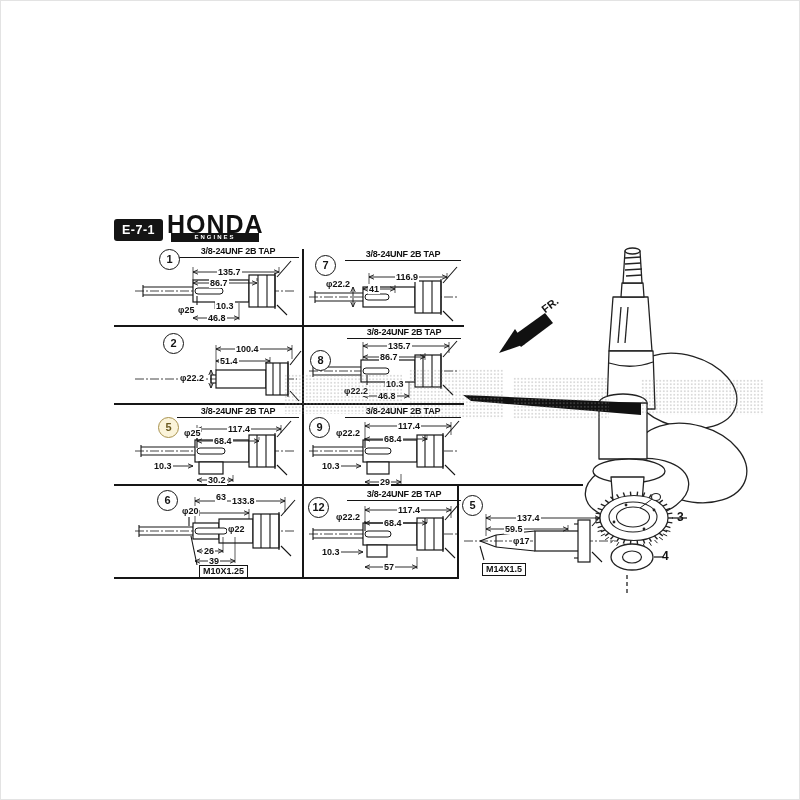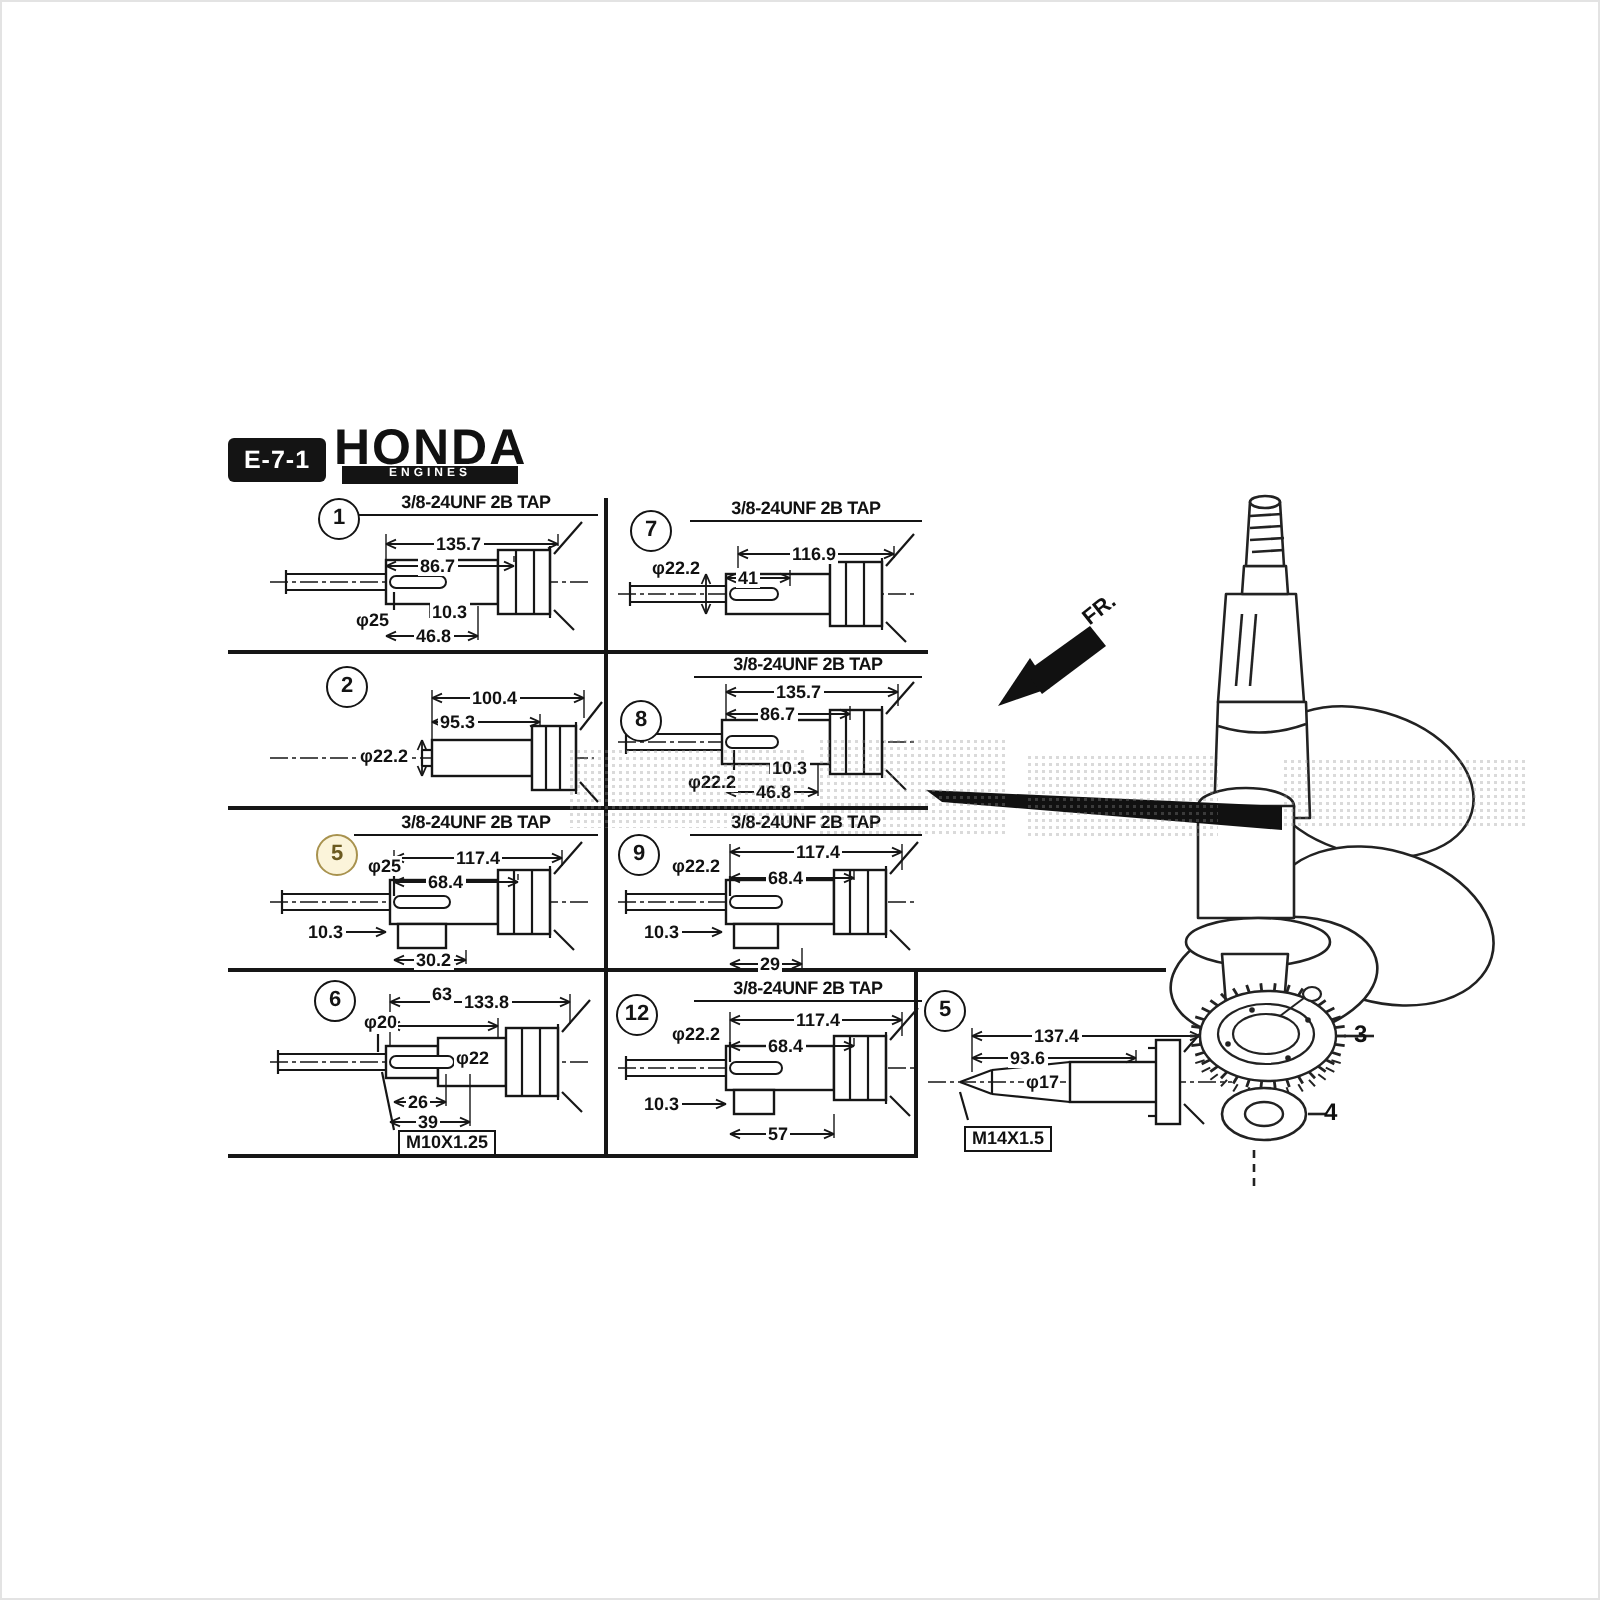--- a/index.html
+++ b/index.html
@@ -169,21 +169,21 @@
         <line x1="139" y1="34" x2="134" y2="36.2" stroke="#161616" stroke-width="0.9"></line>
         <line x1="139" y1="30" x2="139" y2="36" stroke="#161616" stroke-width="0.7"></line>
         <line x1="80" y1="43" x2="80" y2="61" stroke="#161616" stroke-width="0.9"></line>
         <line x1="80" y1="43" x2="77.8" y2="48" stroke="#161616" stroke-width="0.9"></line>
         <line x1="80" y1="43" x2="82.2" y2="48" stroke="#161616" stroke-width="0.9"></line>
         <line x1="80" y1="61" x2="77.8" y2="56" stroke="#161616" stroke-width="0.9"></line>
         <line x1="80" y1="61" x2="82.2" y2="56" stroke="#161616" stroke-width="0.9"></line>
       </svg>
     <div class="badge" style="left:32px;top:6px">2</div>
     <span class="dim" style="left:104px;top:17px">100.4</span>
-    <span class="dim" style="left:88px;top:29px">95.3</span>
+    <span class="dim" style="left:88px;top:29px">51.4</span>
     <span class="dim" style="left:48px;top:46px">φ22.2</span>
   </div>
 
   <div class="cell" style="left:304px;top:326px;width:160px;height:76px">
     <svg width="160" height="76" viewBox="0 0 160 76">
         <line x1="4" y1="44" x2="152" y2="44" stroke="#161616" stroke-width="0.8" stroke-dasharray="9 2 2 2"></line>
         <line x1="8" y1="40" x2="56" y2="40" stroke="#161616" stroke-width="1.1"></line>
         <line x1="8" y1="48" x2="56" y2="48" stroke="#161616" stroke-width="1.1"></line>
         <line x1="8" y1="38" x2="8" y2="50" stroke="#161616" stroke-width="1.1"></line>
         <rect x="56" y="33" width="54" height="22" fill="#fff" stroke="#161616" stroke-width="1.2"></rect>
@@ -458,21 +458,21 @@
         <line x1="26" y1="43" x2="108" y2="43" stroke="#161616" stroke-width="0.9"></line>
         <line x1="26" y1="43" x2="31" y2="40.8" stroke="#161616" stroke-width="0.9"></line>
         <line x1="26" y1="43" x2="31" y2="45.2" stroke="#161616" stroke-width="0.9"></line>
         <line x1="108" y1="43" x2="103" y2="40.8" stroke="#161616" stroke-width="0.9"></line>
         <line x1="108" y1="43" x2="103" y2="45.2" stroke="#161616" stroke-width="0.9"></line>
         <line x1="108" y1="39" x2="108" y2="45" stroke="#161616" stroke-width="0.7"></line>
         <line x1="24" y1="74" x2="20" y2="60" stroke="#161616" stroke-width="1.1"></line>
       </svg>
     <div class="badge" style="left:2px;top:9px">5</div>
     <span class="dim" style="left:56px;top:27px">137.4</span>
-    <span class="dim" style="left:44px;top:38px">93.6</span>
+    <span class="dim" style="left:44px;top:38px">59.5</span>
     <span class="dim" style="left:52px;top:50px">φ17</span>
     <span class="dim boxed" style="left:22px;top:77px">M14X1.5</span>
   </div>
 
   <div class="wm" style="left:283px;top:373px;width:118px;height:40px"></div>
   <div class="wm" style="left:408px;top:368px;width:95px;height:50px"></div>
   <div class="wm" style="left:512px;top:376px;width:96px;height:42px"></div>
   <div class="wm" style="left:640px;top:378px;width:122px;height:36px"></div>
 
   <svg id="crank" width="310" height="370" viewBox="0 0 310 370">

